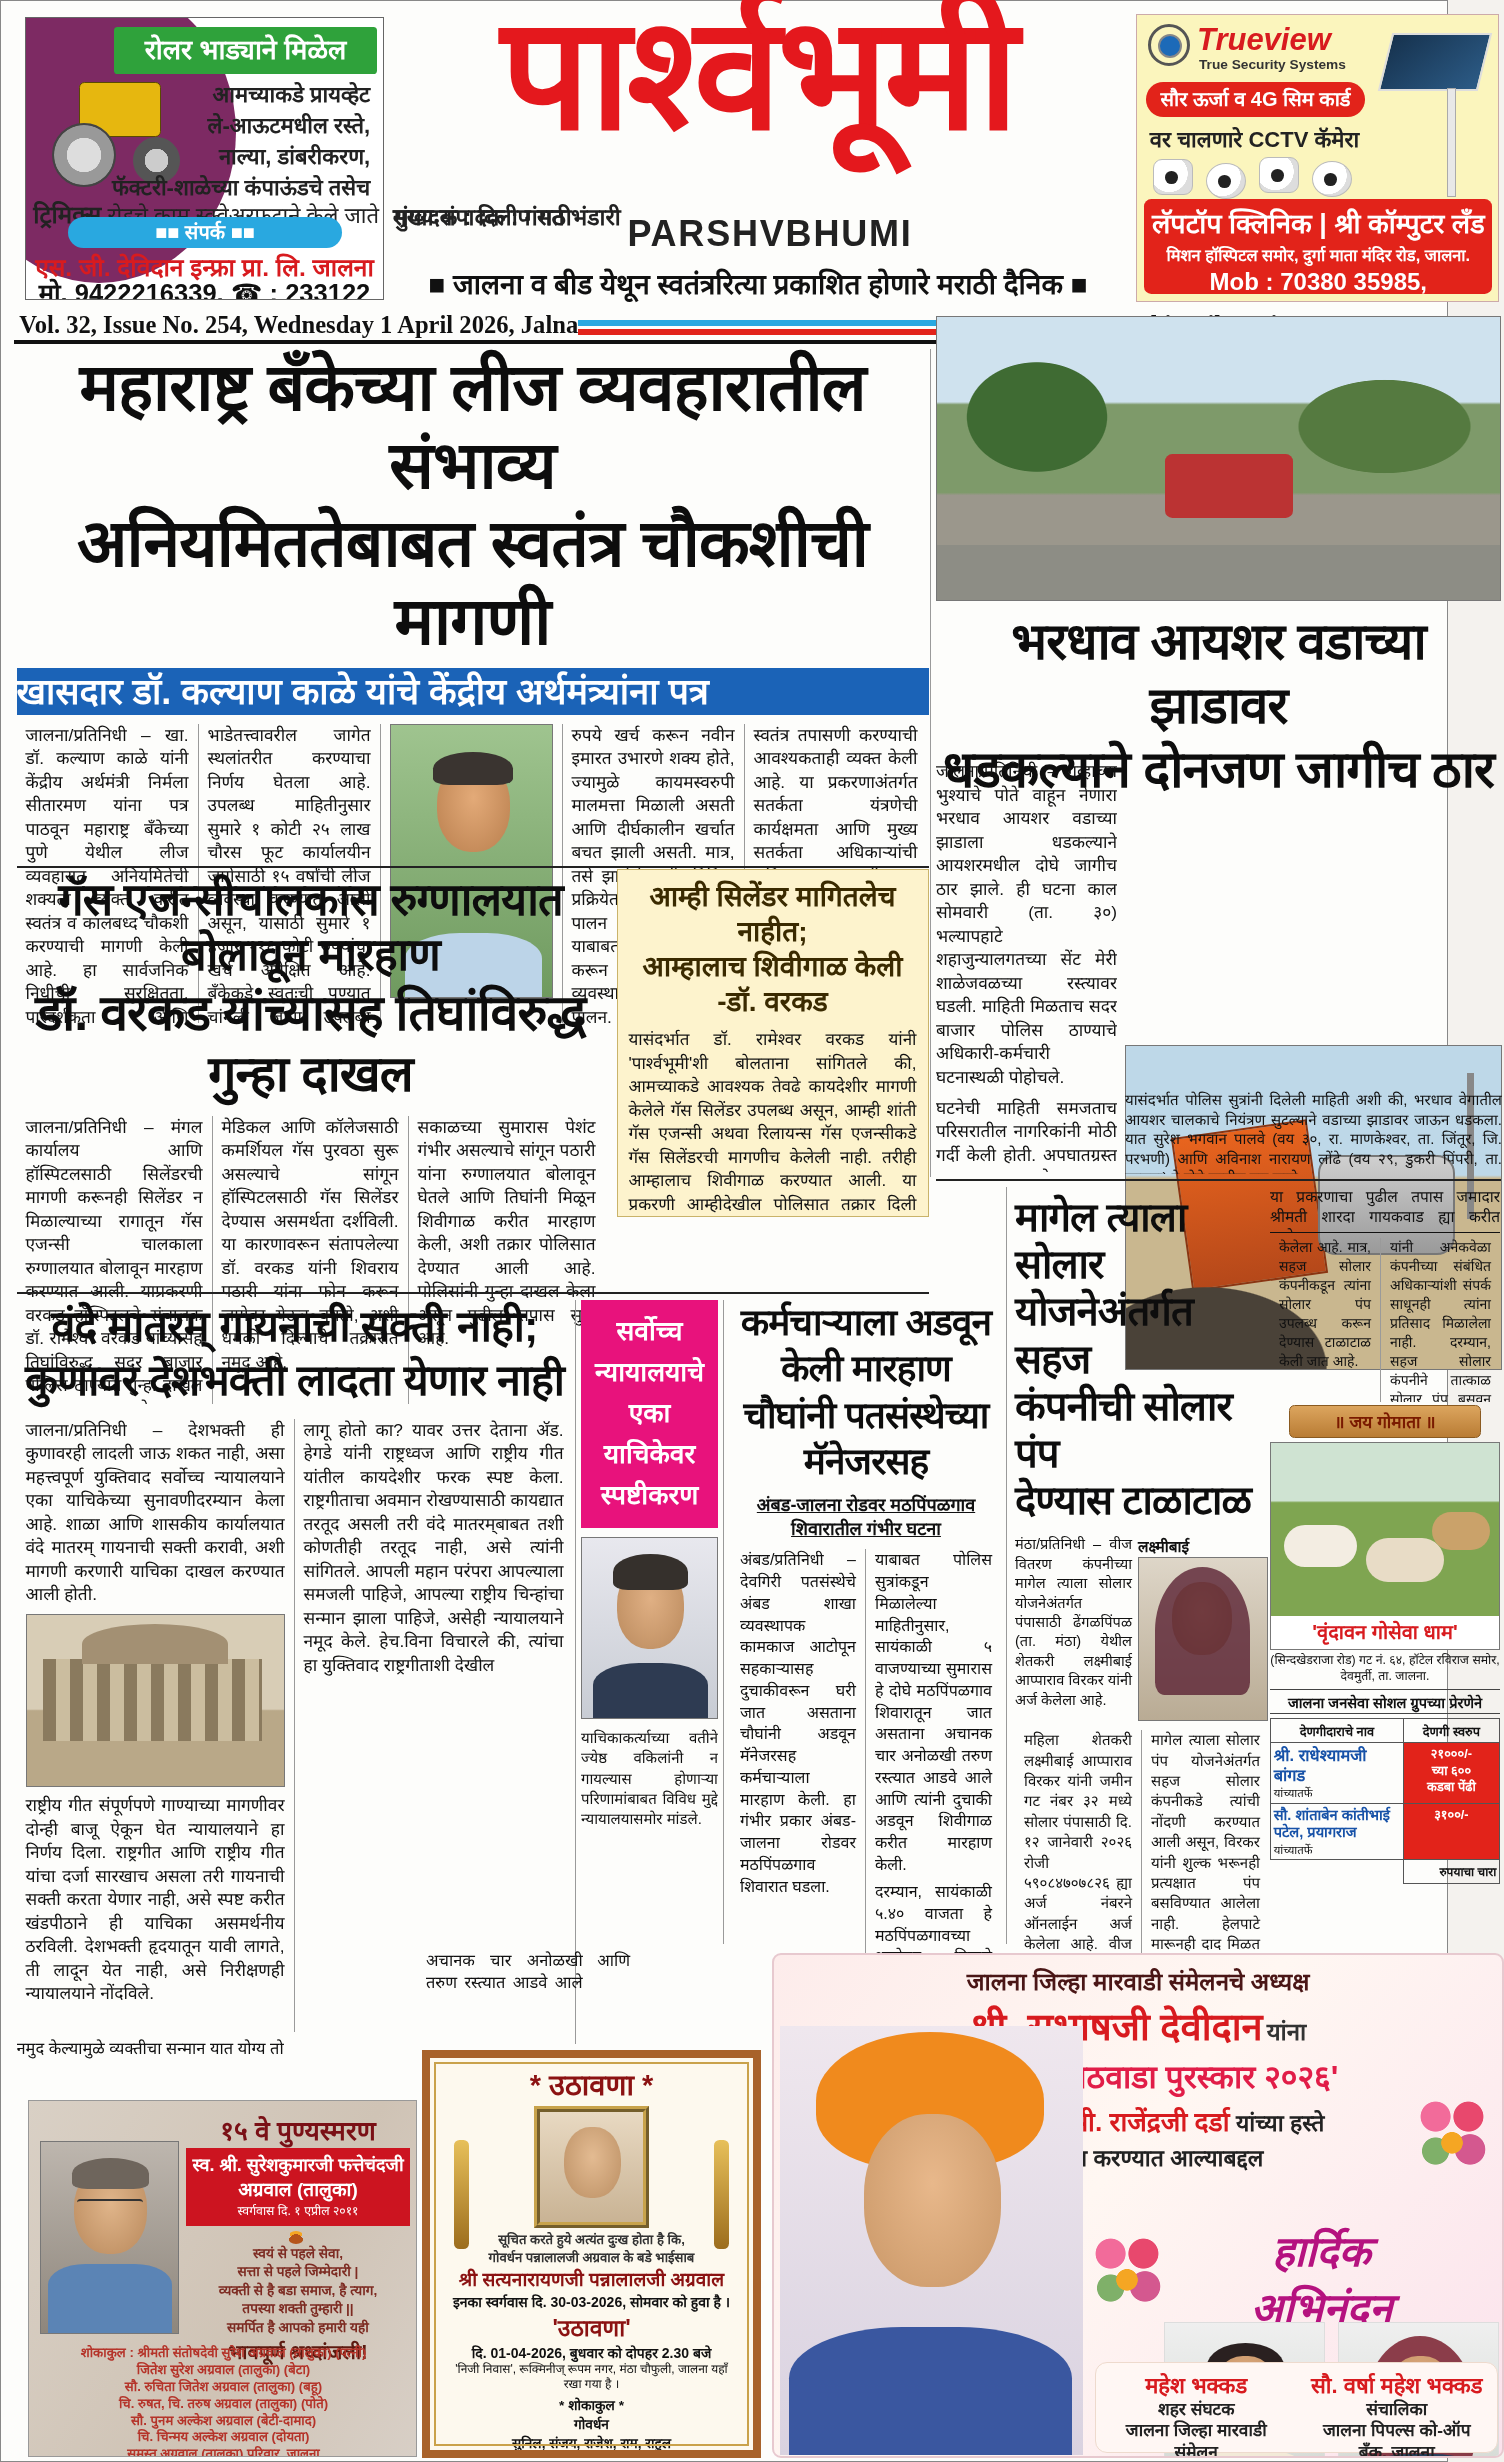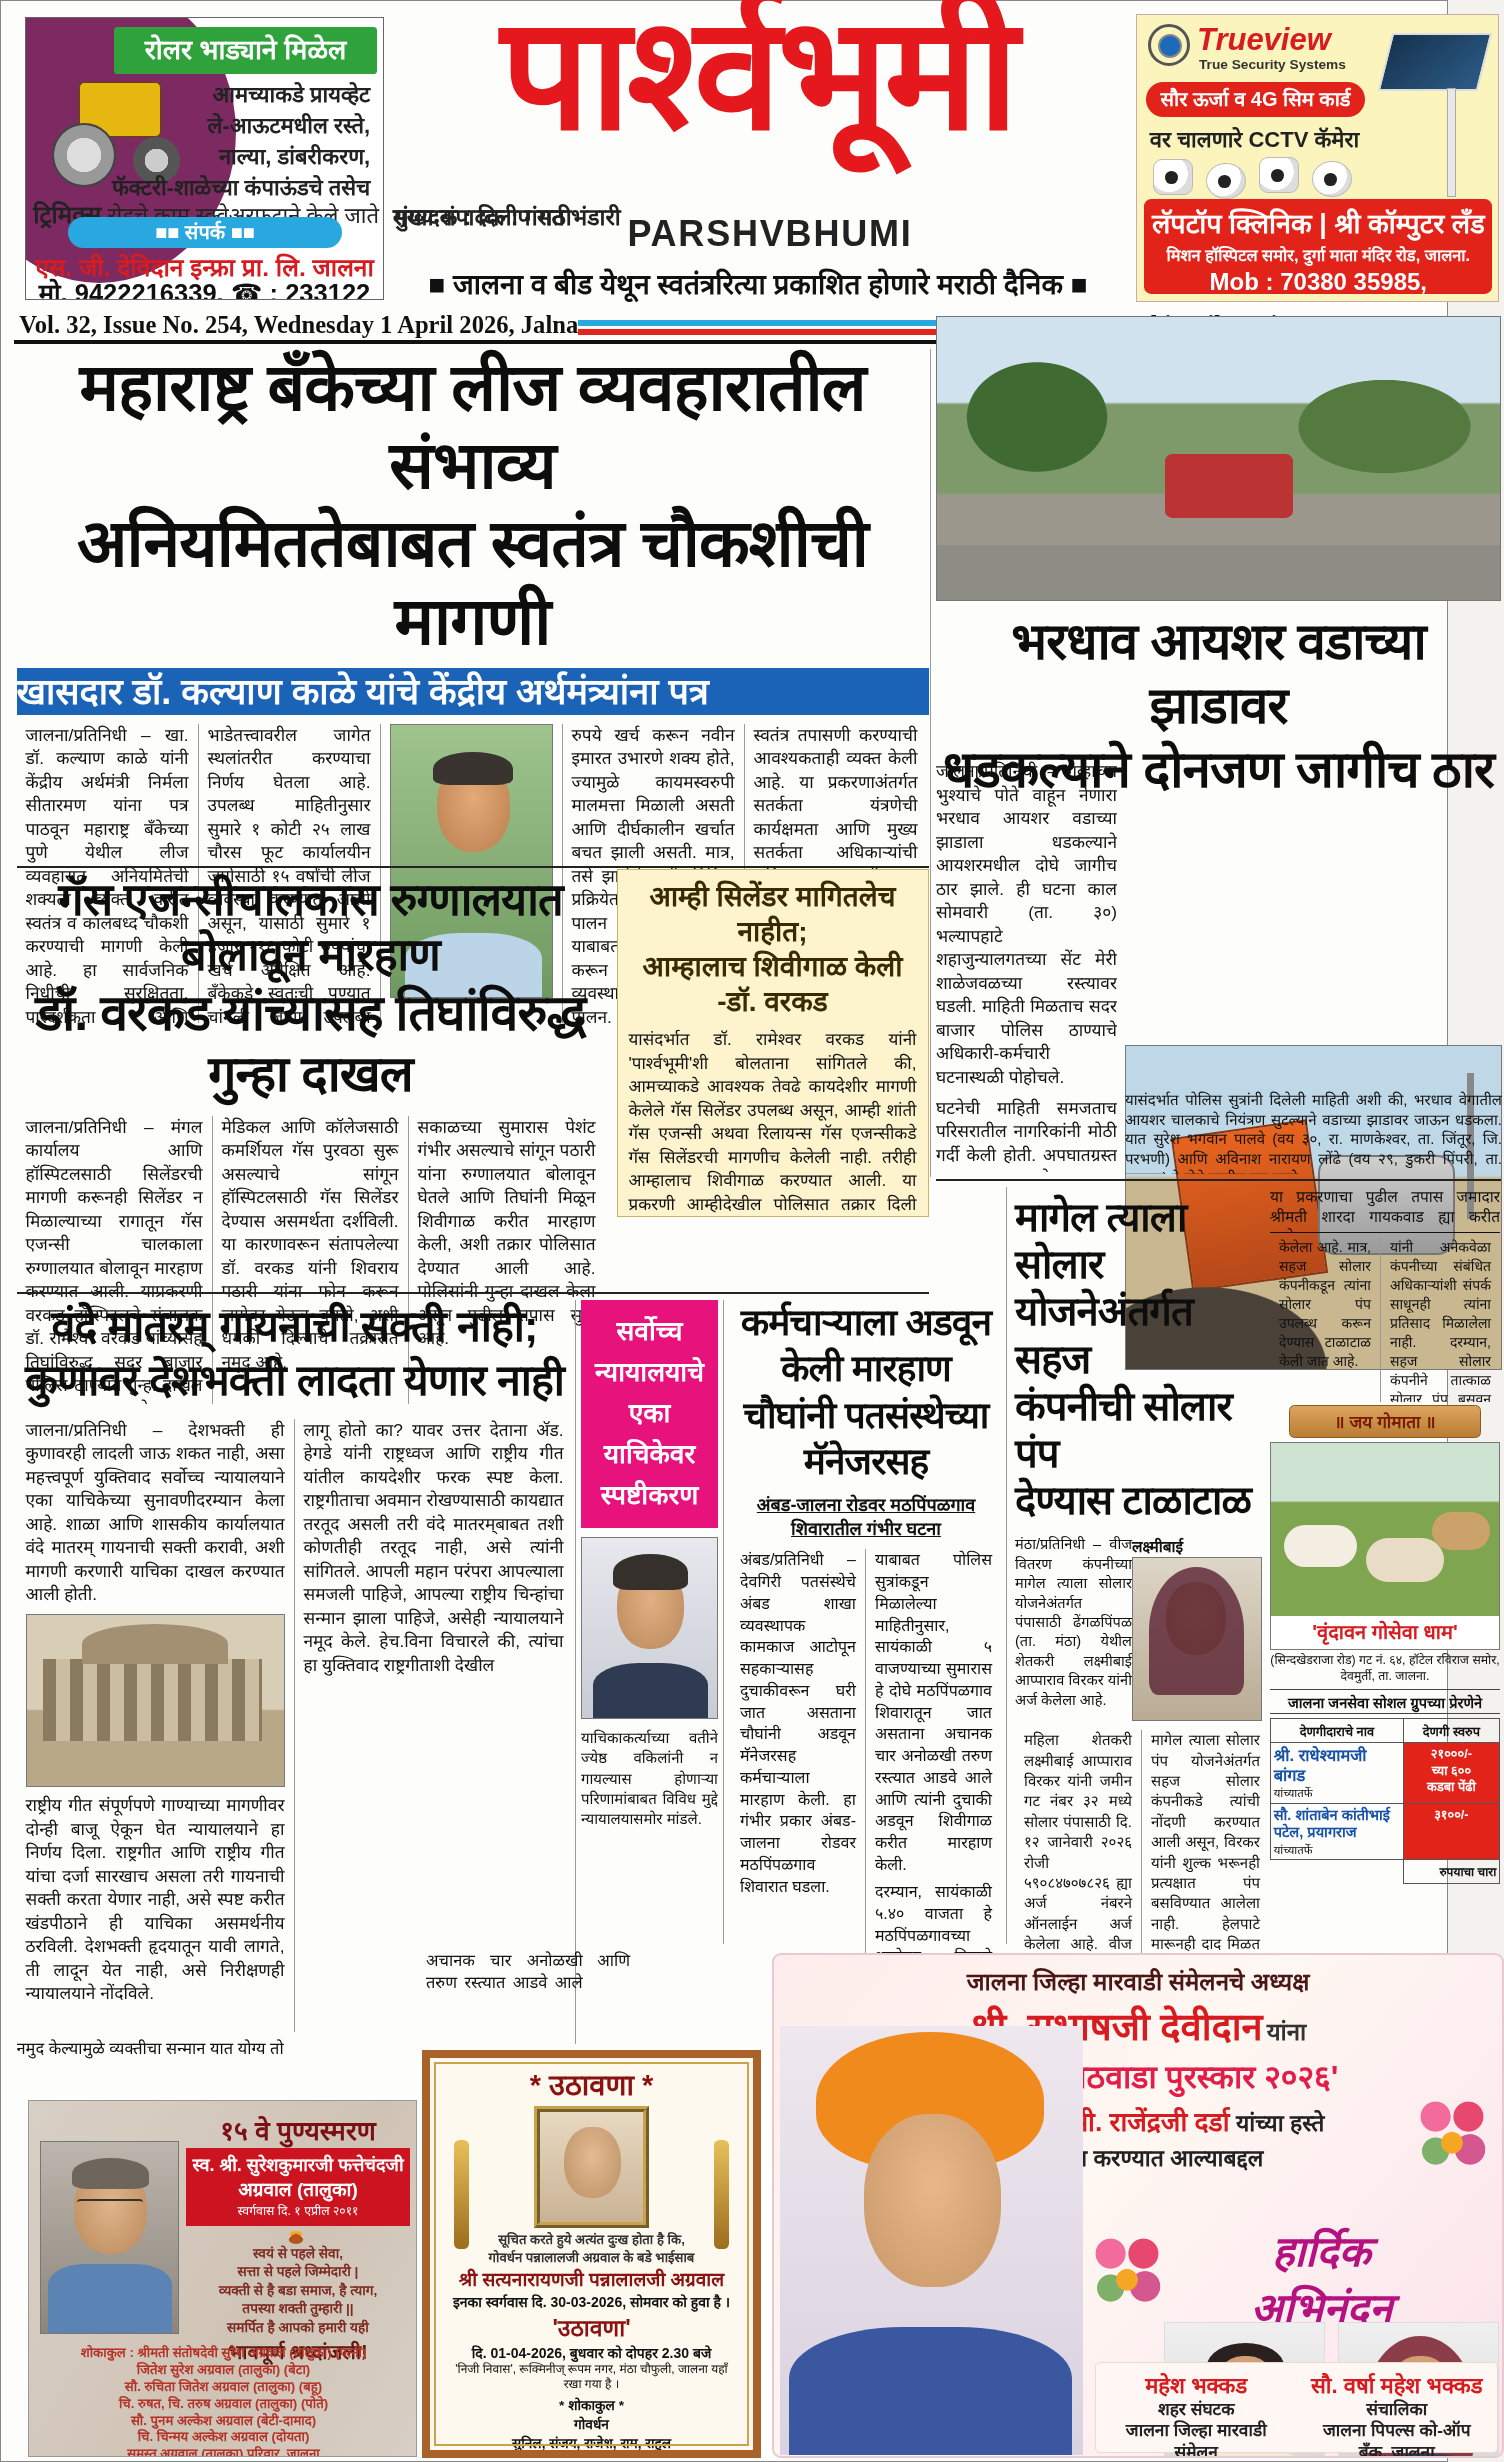--- a/index.html
+++ b/index.html
@@ -81,21 +81,21 @@
 .lampbar{position:absolute;top:82px;width:14.6px;height:109px;background:linear-gradient(#e7c05a,#9c6d1d);border-radius:5.5px}
 .congrats{left:771px;top:1952px;width:732px;height:505px;background:linear-gradient(130deg,#fdeceb,#fff7f2 45%,#fbe2ec);border:2.7px solid #e7c9cf;border-radius:9px;overflow:hidden}
 .bigman{position:absolute;left:5.5px;top:71px;width:303px;height:429px;background:linear-gradient(#efe7ee,#d9d2e0)}
 .turban{position:absolute;left:36px;top:5.5px;width:228px;height:137px;background:#f08a1d;border-radius:50% 50% 40% 40%}
 .faceB{position:absolute;left:84px;top:88px;width:137px;height:173px;background:radial-gradient(ellipse at 50% 40%,#e8b88b,#c99767);border-radius:46%}
 .shoulderB{position:absolute;left:9px;bottom:0;width:283px;height:128px;background:#3a57a0;border-radius:40% 40% 0 0}
 .smphoto{position:absolute;width:161px;height:179px;background:linear-gradient(#efefef,#cfd6cf);border:1.8px solid #ddd}
 .faceS{position:absolute;left:46px;top:33px;width:69px;height:88px;background:radial-gradient(ellipse at 50% 40%,#e3b186,#bd8a5c);border-radius:46%}
 .hairS{position:absolute;left:42px;top:20px;width:77px;height:46px;background:#2a2020;border-radius:50% 50% 30% 30%}
 .scarfS{position:absolute;left:27px;top:12.8px;width:108px;height:137px;background:#7a1f2e;border-radius:50% 50% 20% 20%;opacity:.85}
-.nameplate{position:absolute;left:321px;top:405px;width:403px;height:93px;background:#fff7f4;border-radius:5px;border:1.8px solid #eedacd;display:flex}
+.nameplate{position:absolute;left:321px;top:405px;width:403px;height:93px;background:#fff7f4;border-radius:12px;border:1.8px solid #eedacd;display:flex}
 .nameplate .half{flex:1;text-align:center;padding-top:5.5px}
 .npn{color:#d81b1f;font-weight:900;font-size:22px}
 .npr{font-size:17.3px;font-weight:bold;color:#222;line-height:1.25}
 .flower{position:absolute;width:82px;height:82px;background:radial-gradient(circle at 30% 30%,#f26b9a 0 18%,transparent 19%),radial-gradient(circle at 70% 30%,#e8486d 0 18%,transparent 19%),radial-gradient(circle at 50% 62%,#f5a623 0 16%,transparent 17%),radial-gradient(circle at 30% 72%,#7fb069 0 16%,transparent 17%),radial-gradient(circle at 72% 70%,#d4588f 0 18%,transparent 19%)}
 .vline{position:absolute;background:#9a9a9a;width:0.9px}
 .hline{position:absolute;background:#222;height:1.8px}
 .capb{font-weight:bold;font-size:15.5px}
 </style>
 </head>
 <body>
@@ -267,21 +267,21 @@
     </div>
   </div>
   <div class="abs jst" style="left:425px;top:1948px;width:328px;height:91px;overflow:hidden;font-size:16.4px;line-height:1.35;column-count:2;column-gap:14.6px">अचानक चार अनोळखी तरुण रस्त्यात आडवे आले आणि</div>
 
   <div class="vline" style="left:1005px;top:1186px;height:757px"></div>
   <div class="abs" style="left:1014px;top:1193px;width:254px">
     <div class="h-main" style="font-size:40px;line-height:1.18">मागेल त्याला सोलार</div>
     <div class="h-main" style="font-size:40px;line-height:1.18">योजनेअंतर्गत सहज</div>
     <div class="h-main" style="font-size:40px;line-height:1.18">कंपनीची सोलार पंप</div>
     <div class="h-main" style="font-size:40px;line-height:1.18">देण्यास टाळाटाळ</div>
-    <div style="display:flex;margin-top:11px;gap:0">
+    <div style="display:flex;margin-top:11px;gap:6px">
       <div class="jst" style="width:117px;font-size:14.6px;line-height:1.33">मंठा/प्रतिनिधी – वीज वितरण कंपनीच्या मागेल त्याला सोलार योजनेअंतर्गत पंपासाठी ढेंगळपिंपळ (ता. मंठा) येथील शेतकरी लक्ष्मीबाई आप्पाराव विरकर यांनी अर्ज केलेला आहे.</div>
       <div style="width:130px">
         <div class="capb">लक्ष्मीबाई</div>
         <div class="photo" style="width:100%;height:164px;background:linear-gradient(#ded6c8,#b9ab94)">
           <div class="abs" style="left:33px;top:24px;width:60px;height:73px;background:radial-gradient(ellipse at 50% 40%,#caa06e,#a1794c);border-radius:46%"></div>
           <div class="abs" style="left:16.4px;top:9px;width:95px;height:128px;background:#5a2233;border-radius:50% 50% 10% 10%;opacity:.8"></div>
         </div>
       </div>
     </div>
     <div class="colwrap" style="margin-top:9px;height:299px">

